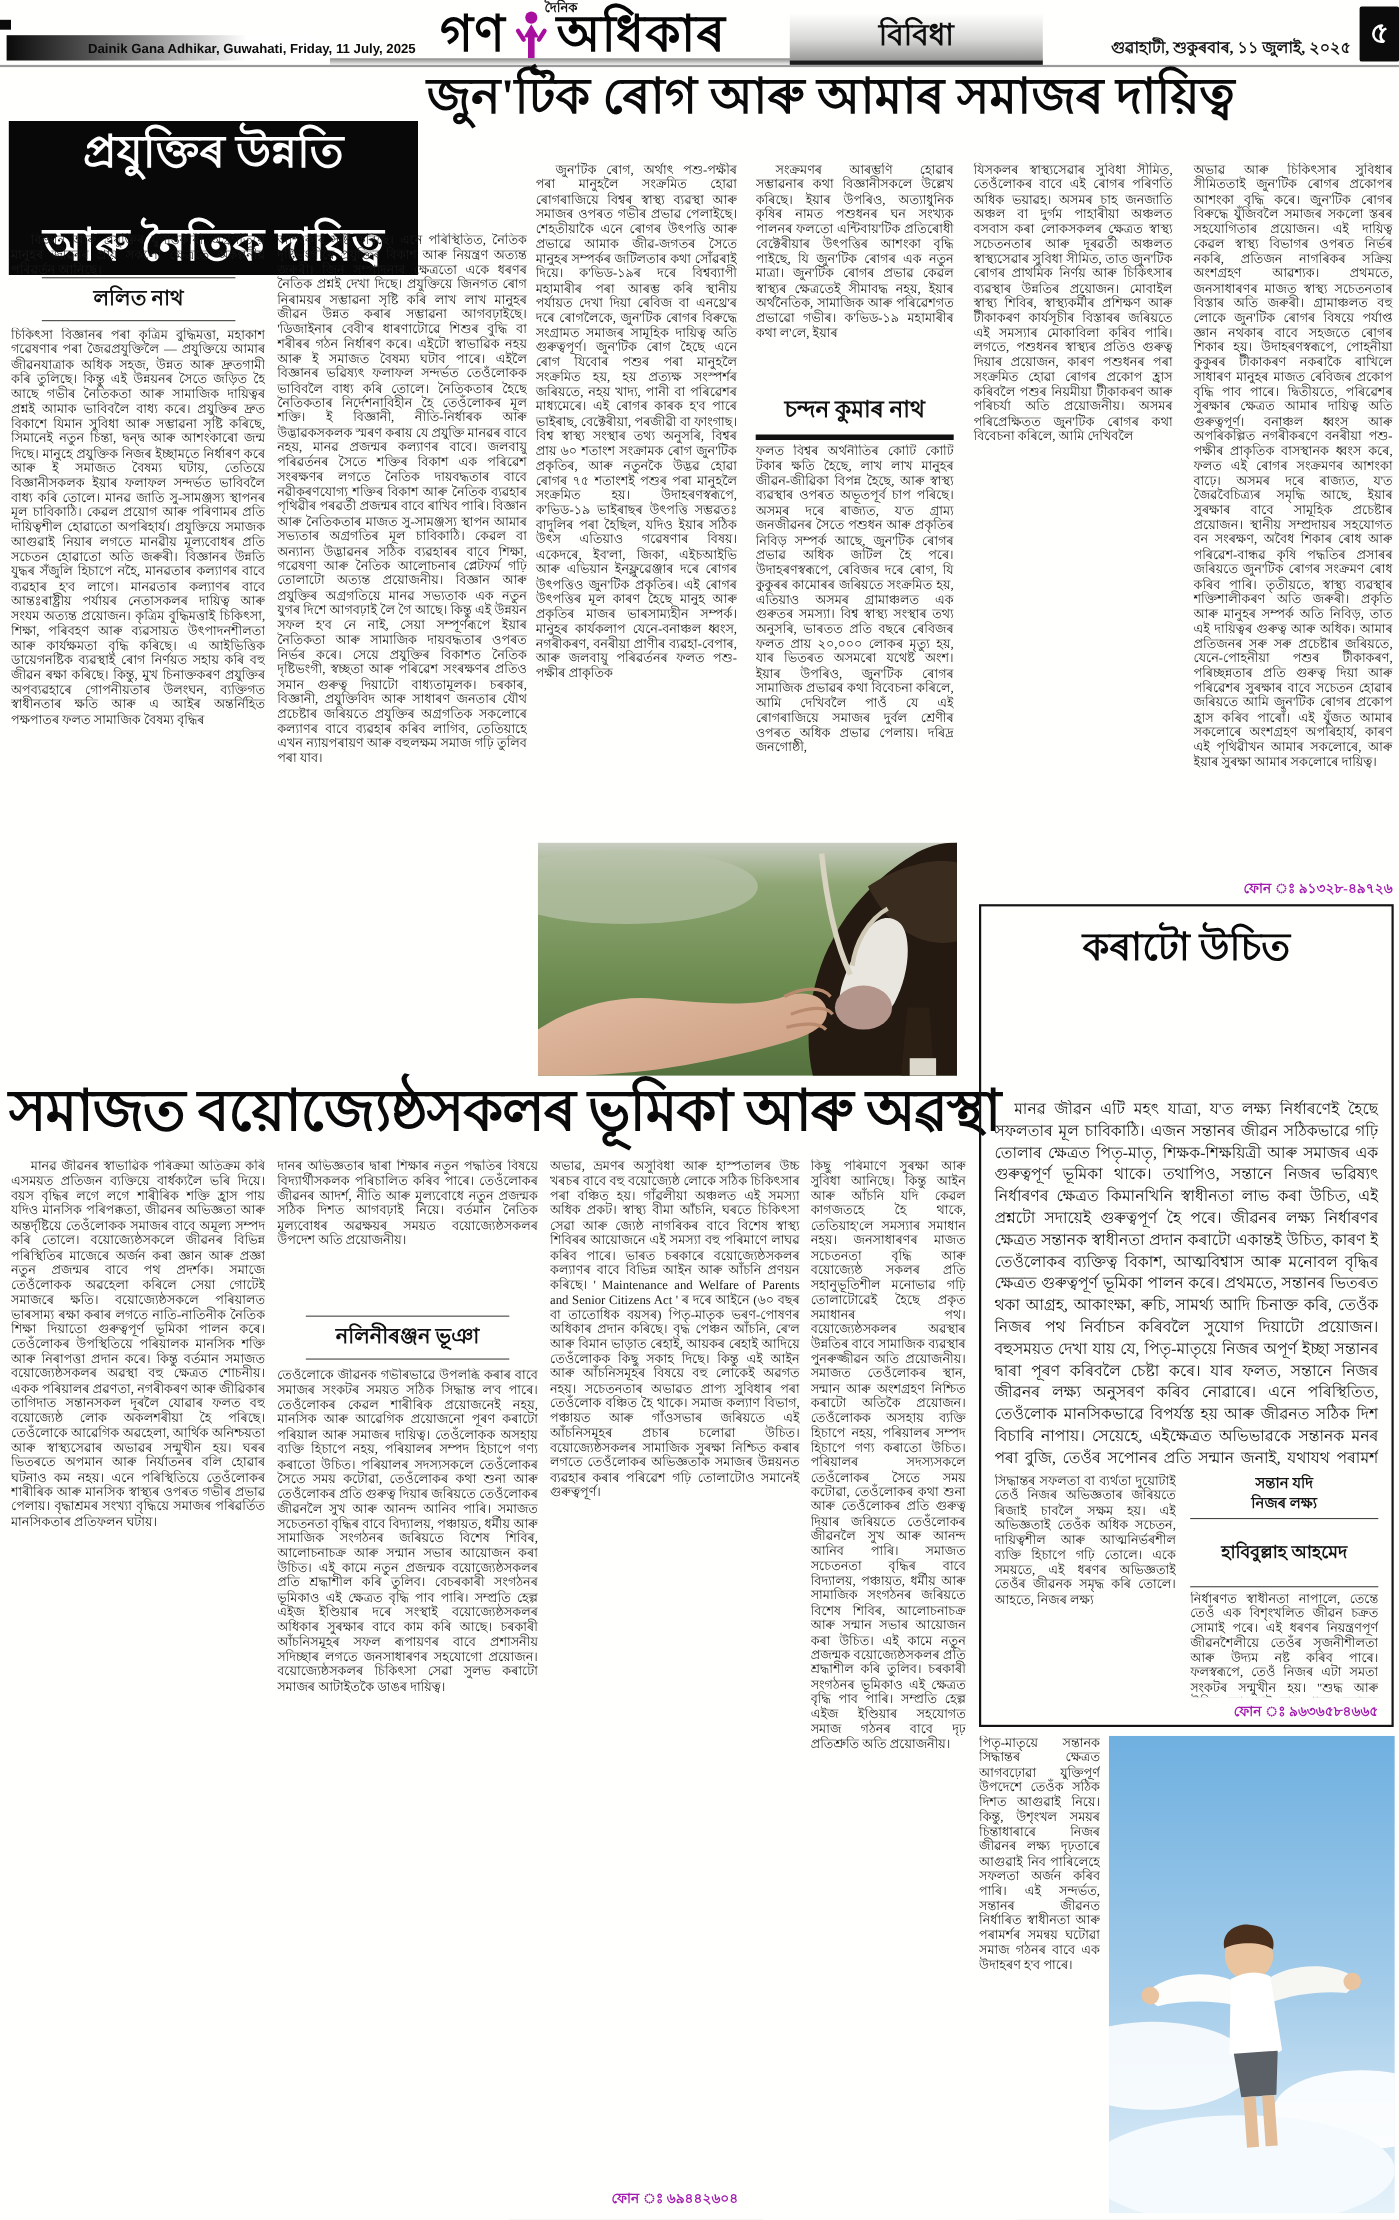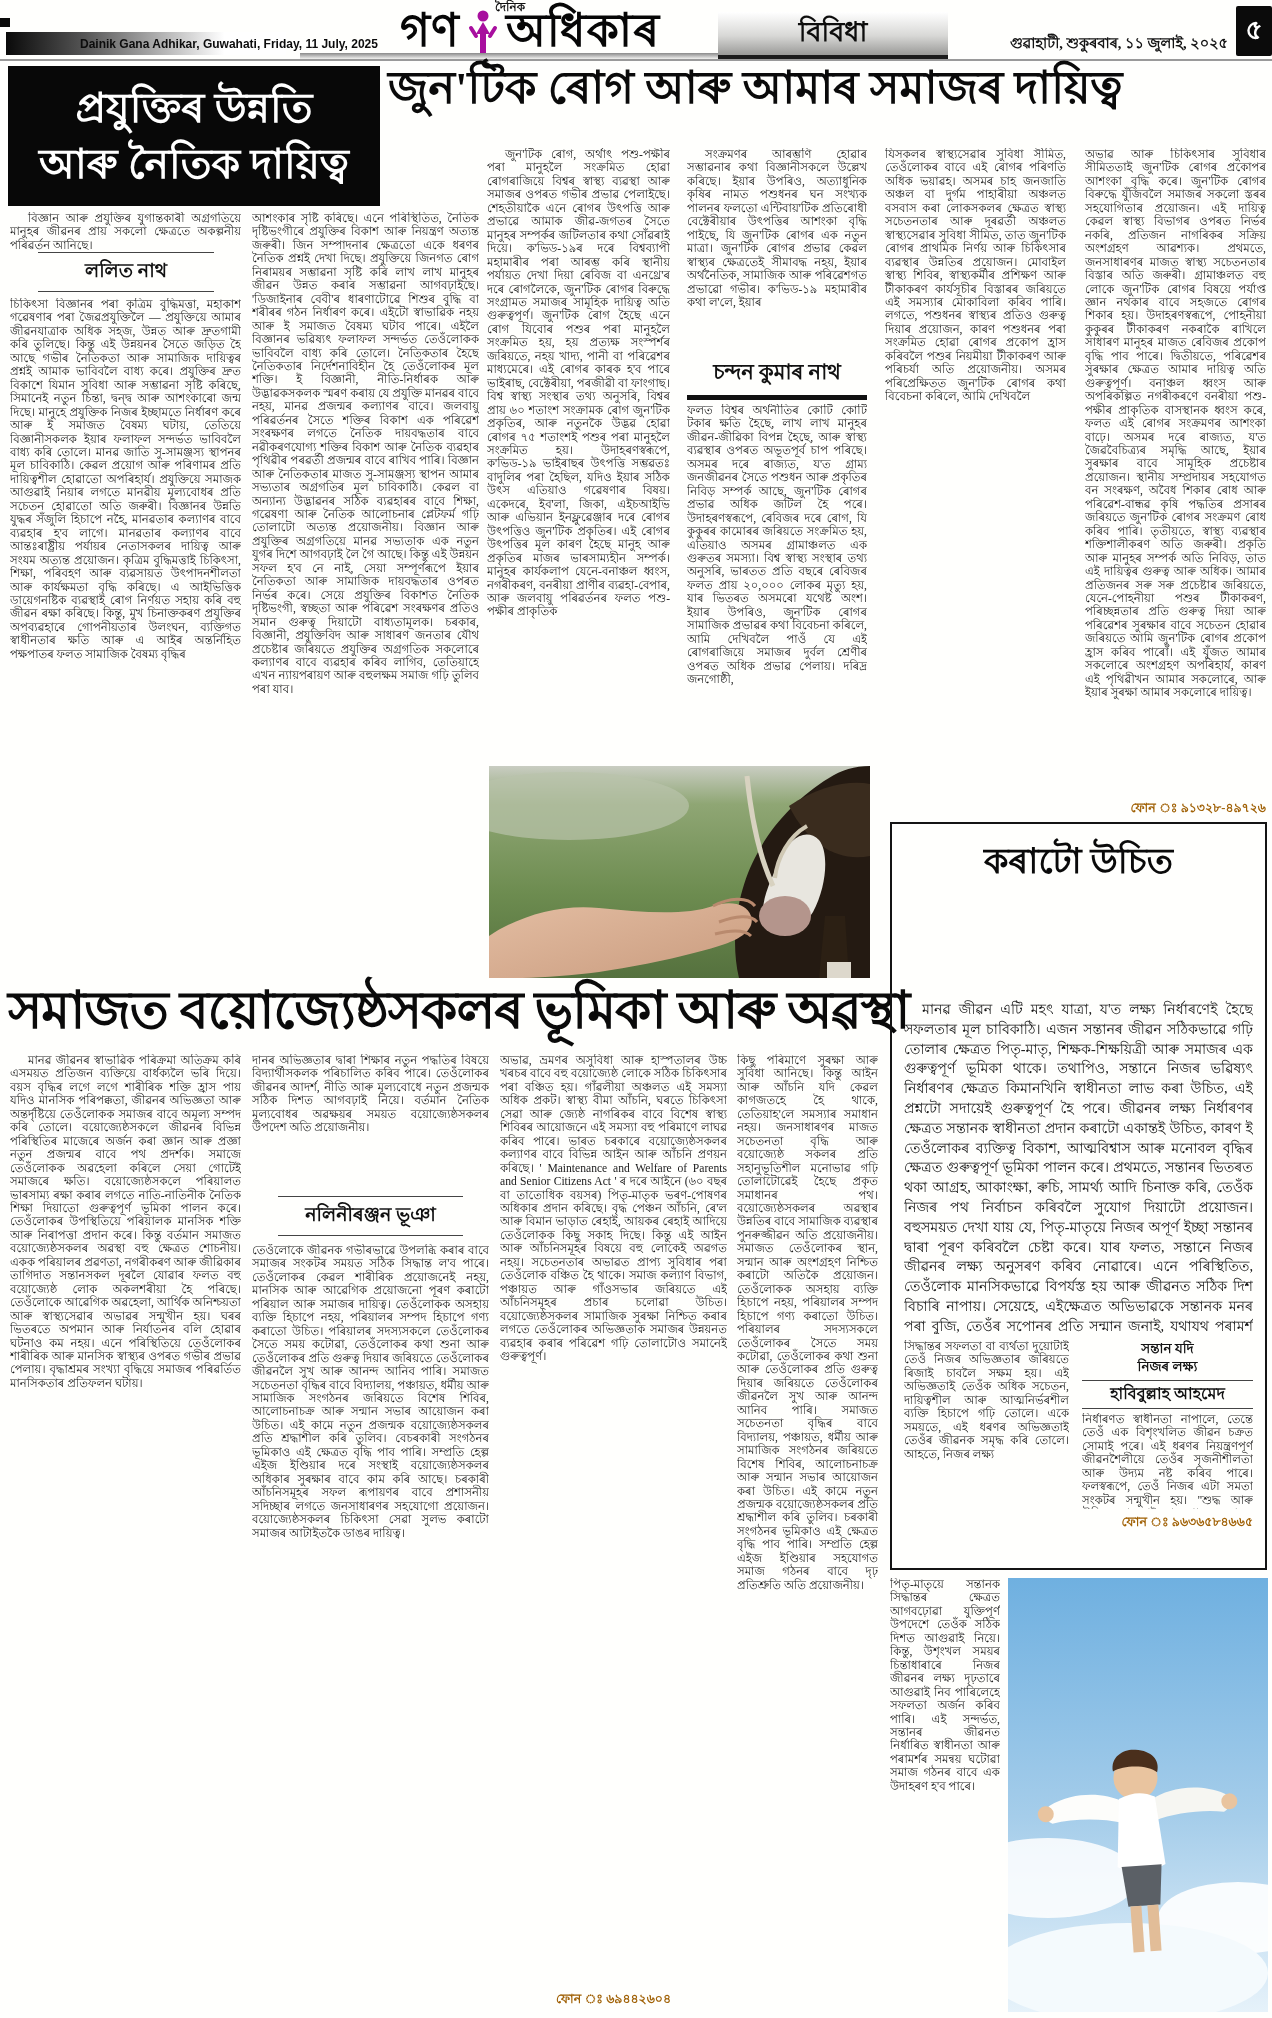--- a/index.html
+++ b/index.html
@@ -19,28 +19,28 @@
   #mast-prefix{font-size:12px;font-weight:bold;text-align:center;color:#111;}
   #mast-shadow{background:linear-gradient(to bottom,#8a8a8a,#f2f2f0);}
   #section-box{background:linear-gradient(to bottom,#ffffff 0%,#d8d8d6 55%,#9a9a98 100%);
                border-bottom:4px solid #1c1c1c;display:flex;align-items:center;justify-content:center;}
   #section-box span{font-weight:bold;font-size:27px;color:#0d0d0d;}
   #dateline{font-weight:bold;font-size:14.5px;text-align:right;white-space:nowrap;}
   #pagenum-box{background:#0b0b0b;display:flex;align-items:center;justify-content:center;border-radius:2px;}
   #pagenum-box span{color:#fff;font-size:27px;font-weight:bold;}
   .hdr-rule{background:#9a9a9a;}
   
-  #tech-hl-box{background:#080808;display:flex;flex-direction:column;align-items:center;justify-content:center;}
+  #tech-hl-box{background:#080808;display:flex;flex-direction:column;align-items:center;justify-content:space-between;margin-top:44px;}
   #tech-hl-box div{color:#fff;font-weight:bold;font-size:41px;line-height:56px;white-space:nowrap;}
   .big-hl{font-weight:bold;color:#0a0a0a;white-space:nowrap;}
   
   .byline{font-weight:bold;text-align:center;font-size:19px;color:#111;}
   .byline-rule{background:#111;}
   .hairline{background:#444;height:1px;}
-  .phone{font-weight:bold;font-size:12.5px;text-align:right;color:#a16207;}
+  .phone{font-weight:bold;font-size:12.5px;text-align:right;color:#a21caf;}
   
   #child-box{border:2.5px solid #141414;}
   #child-hl{font-weight:bold;font-size:35px;line-height:48px;text-align:center;color:#0a0a0a;}
   .child-text{font-size:14.2px;line-height:19.8px;text-align:justify;color:#141414;overflow:hidden;}
   .sub-label{font-weight:bold;font-size:13.5px;line-height:18px;text-align:center;}
   svg{display:block;}
 </style>
 </head>
 <body>
 
@@ -168,21 +168,21 @@
       <div>কৰাটো উচিত</div>
     </div>
     <div class="child-text abs indent" style="left:12px;top:176px;width:349px;height:334px;">মানৱ জীৱন এটি মহৎ যাত্ৰা, য'ত লক্ষ্য নিৰ্ধাৰণেই হৈছে সফলতাৰ মূল চাবিকাঠি। এজন সন্তানৰ জীৱন সঠিকভাৱে গঢ়ি তোলাৰ ক্ষেত্ৰত পিতৃ-মাতৃ, শিক্ষক-শিক্ষয়িত্ৰী আৰু সমাজৰ এক গুৰুত্বপূৰ্ণ ভূমিকা থাকে। তথাপিও, সন্তানে নিজৰ ভৱিষ্যৎ নিৰ্ধাৰণৰ ক্ষেত্ৰত কিমানখিনি স্বাধীনতা লাভ কৰা উচিত, এই প্ৰশ্নটো সদায়েই গুৰুত্বপূৰ্ণ হৈ পৰে। জীৱনৰ লক্ষ্য নিৰ্ধাৰণৰ ক্ষেত্ৰত সন্তানক স্বাধীনতা প্ৰদান কৰাটো একান্তই উচিত, কাৰণ ই তেওঁলোকৰ ব্যক্তিত্ব বিকাশ, আত্মবিশ্বাস আৰু মনোবল বৃদ্ধিৰ ক্ষেত্ৰত গুৰুত্বপূৰ্ণ ভূমিকা পালন কৰে। প্ৰথমতে, সন্তানৰ ভিতৰত থকা আগ্ৰহ, আকাংক্ষা, ৰুচি, সামৰ্থ্য আদি চিনাক্ত কৰি, তেওঁক নিজৰ পথ নিৰ্বাচন কৰিবলৈ সুযোগ দিয়াটো প্ৰয়োজন। বহুসময়ত দেখা যায় যে, পিতৃ-মাতৃয়ে নিজৰ অপূৰ্ণ ইচ্ছা সন্তানৰ দ্বাৰা পূৰণ কৰিবলৈ চেষ্টা কৰে। যাৰ ফলত, সন্তানে নিজৰ জীৱনৰ লক্ষ্য অনুসৰণ কৰিব নোৱাৰে। এনে পৰিস্থিতিত, তেওঁলোক মানসিকভাৱে বিপৰ্যস্ত হয় আৰু জীৱনত সঠিক দিশ বিচাৰি নাপায়। সেয়েহে, এইক্ষেত্ৰত অভিভাৱকে সন্তানক মনৰ পৰা বুজি, তেওঁৰ সপোনৰ প্ৰতি সন্মান জনাই, যথাযথ পৰামৰ্শ দিয়াটো বাঞ্ছনীয়। দ্বিতীয়তে, জীৱনৰ লক্ষ্য নিৰ্ধাৰণৰ স্বাধীনতাৰ ফলত সন্তানে নিজৰ ওপৰত বিশ্বাস জন্মাবলৈ সহায় কৰে। যেতিয়া এজন সন্তানক নিজে সিদ্ধান্ত লোৱাৰ সুযোগ দিয়া হয়, তেতিয়া তেওঁ নিজৰ দায়িত্ব ভালদৰে বুজি পায়।</div>
 
     <div class="abs" style="left:12px;top:516px;width:165px;height:216px;">
       <div class="bodytext" style="height:216px;">সিদ্ধান্তৰ সফলতা বা ব্যৰ্থতা দুয়োটাই তেওঁ নিজৰ অভিজ্ঞতাৰ জৰিয়তে ৰিজাই চাবলৈ সক্ষম হয়। এই অভিজ্ঞতাই তেওঁক অধিক সচেতন, দায়িত্বশীল আৰু আত্মনিৰ্ভৰশীল ব্যক্তি হিচাপে গঢ়ি তোলে। একে সময়তে, এই ধৰণৰ অভিজ্ঞতাই তেওঁৰ জীৱনক সমৃদ্ধ কৰি তোলে। আহতে, নিজৰ লক্ষ্য</div>
     </div>
     <div class="abs" style="left:190px;top:516px;width:171px;height:216px;">
       <div class="sub-label">সন্তান যদি</div>
       <div class="sub-label">নিজৰ লক্ষ্য</div>
-      <div class="byline" style="font-size:16px;padding:0 0;border-top:1px solid #444;border-bottom:1px solid #444;margin:4px 0;">হাবিবুল্লাহ আহমেদ</div>
+      <div class="byline" style="font-size:16px;padding:17px 0;border-top:1px solid #444;border-bottom:1px solid #444;margin:4px 0;">হাবিবুল্লাহ আহমেদ</div>
       <div class="bodytext" style="height:96px;">নিৰ্ধাৰণত স্বাধীনতা নাপালে, তেন্তে তেওঁ এক বিশৃংখলিত জীৱন চক্ৰত সোমাই পৰে। এই ধৰণৰ নিয়ন্ত্ৰণপূৰ্ণ জীৱনশৈলীয়ে তেওঁৰ সৃজনীশীলতা আৰু উদ্যম নষ্ট কৰিব পাৰে। ফলস্বৰূপে, তেওঁ নিজৰ এটা সমতা সংকটৰ সন্মুখীন হয়। "শুদ্ধ আৰু উচিত আগুৱাই যাব পাৰে, সমাজে সমৰ্থন কৰা দৰকাৰ।"</div>
       <div class="phone" style="margin-top:4px;">ফোন ঃ ৯৬৩৬৫৮৪৬৬৫</div>
     </div>
   </div>
 
   <div class="bodytext abs" style="left:890px;top:1578px;width:110px;height:434px;">পিতৃ-মাতৃয়ে সন্তানক সিদ্ধান্তৰ ক্ষেত্ৰত আগবঢ়োৱা যুক্তিপূৰ্ণ উপদেশে তেওঁক সঠিক দিশত আগুৱাই নিয়ে। কিন্তু, উশৃংখল সময়ৰ চিন্তাধাৰাৰে নিজৰ জীৱনৰ লক্ষ্য দৃঢ়তাৰে আগুৱাই নিব পাৰিলেহে সফলতা অৰ্জন কৰিব পাৰি। এই সন্দৰ্ভত, সন্তানৰ জীৱনত নিৰ্ধাৰিত স্বাধীনতা আৰু পৰামৰ্শৰ সমন্বয় ঘটোৱা সমাজ গঠনৰ বাবে এক উদাহৰণ হ'ব পাৰে।</div>
 
   <div class="abs" style="left:1008px;top:1578px;width:260px;height:434px;">
     <svg width="260" height="434" viewBox="0 0 260 434" preserveAspectRatio="none">
       <defs>

